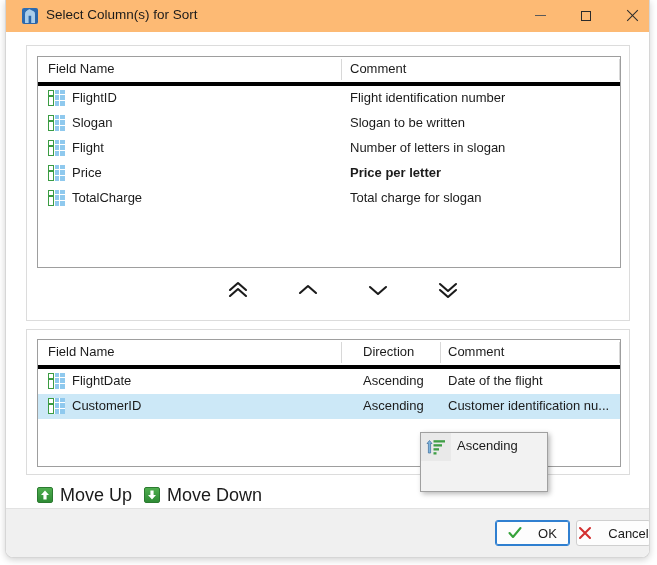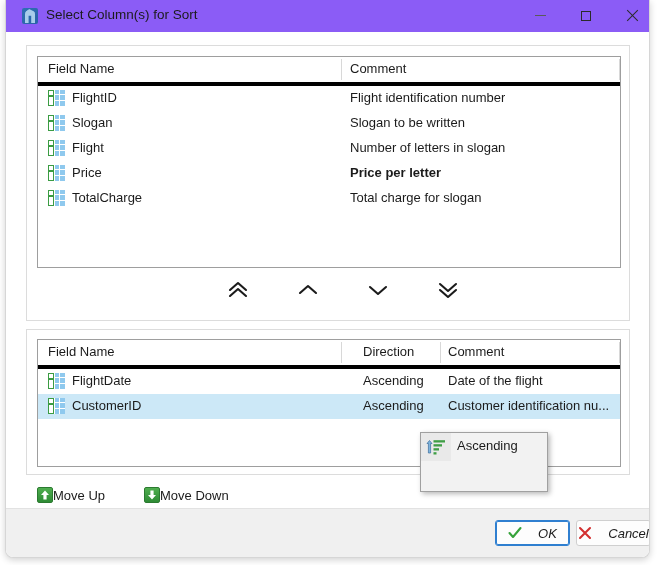--- a/index.html
+++ b/index.html
@@ -31,21 +31,21 @@
     box-shadow: 0 2px 7px rgba(0,0,0,0.18);
     overflow: hidden;
   }
 
   
   .titlebar {
     position: absolute;
     left: 0; top: 0;
     width: 643px;
     height: 32px;
-    background: #8b5cf6;
+    background: #fdba74;
     border-bottom: 1px solid #0f172a;
   }
   .title-icon {
     position: absolute;
     left: 16px;
     top: 8px;
     width: 16px;
     height: 16px;
     border-radius: 2px;
     background: linear-gradient(135deg,#2f6fb5 0%, #2a63a6 100%);
@@ -227,22 +227,22 @@
     justify-content: center;
   }
   .chevbtn svg { display: block; }
 
   
   .movebtn {
     position: absolute;
     height: 22px;
     display: flex;
     align-items: center;
-    gap: 0;
-    font-size: 13px;
+    gap: 7px;
+    font-size: 18px;
     color: #1b1b1b;
     white-space: nowrap;
   }
   .move-up   { left: 31px; top: 452px; }
   .move-down { left: 138px; top: 452px; }
   .arrow-box {
     width: 16px; height: 16px;
     background: linear-gradient(180deg,#4fae4f 0%, #2e8b35 100%);
     border: 1px solid #2b7a30;
     border-radius: 2px;
@@ -317,21 +317,20 @@
     background: #fdfdfd;
     border: 1px solid #cfcfcf;
     border-radius: 3px;
     box-sizing: border-box;
     display: flex;
     align-items: center;
     justify-content: center;
     gap: 16px;
     font-size: 13px;
     color: #1b1b1b;
-    font-style: italic;
   }
   .btn-ok {
     left: 489px; width: 75px;
     border: 1px solid #2f7fd0;
     box-shadow: 0 0 0 1px #2f7fd0 inset;
   }
   .btn-cancel {
     left: 570px; width: 75px;
   }
   .glyph-check, .glyph-x {

